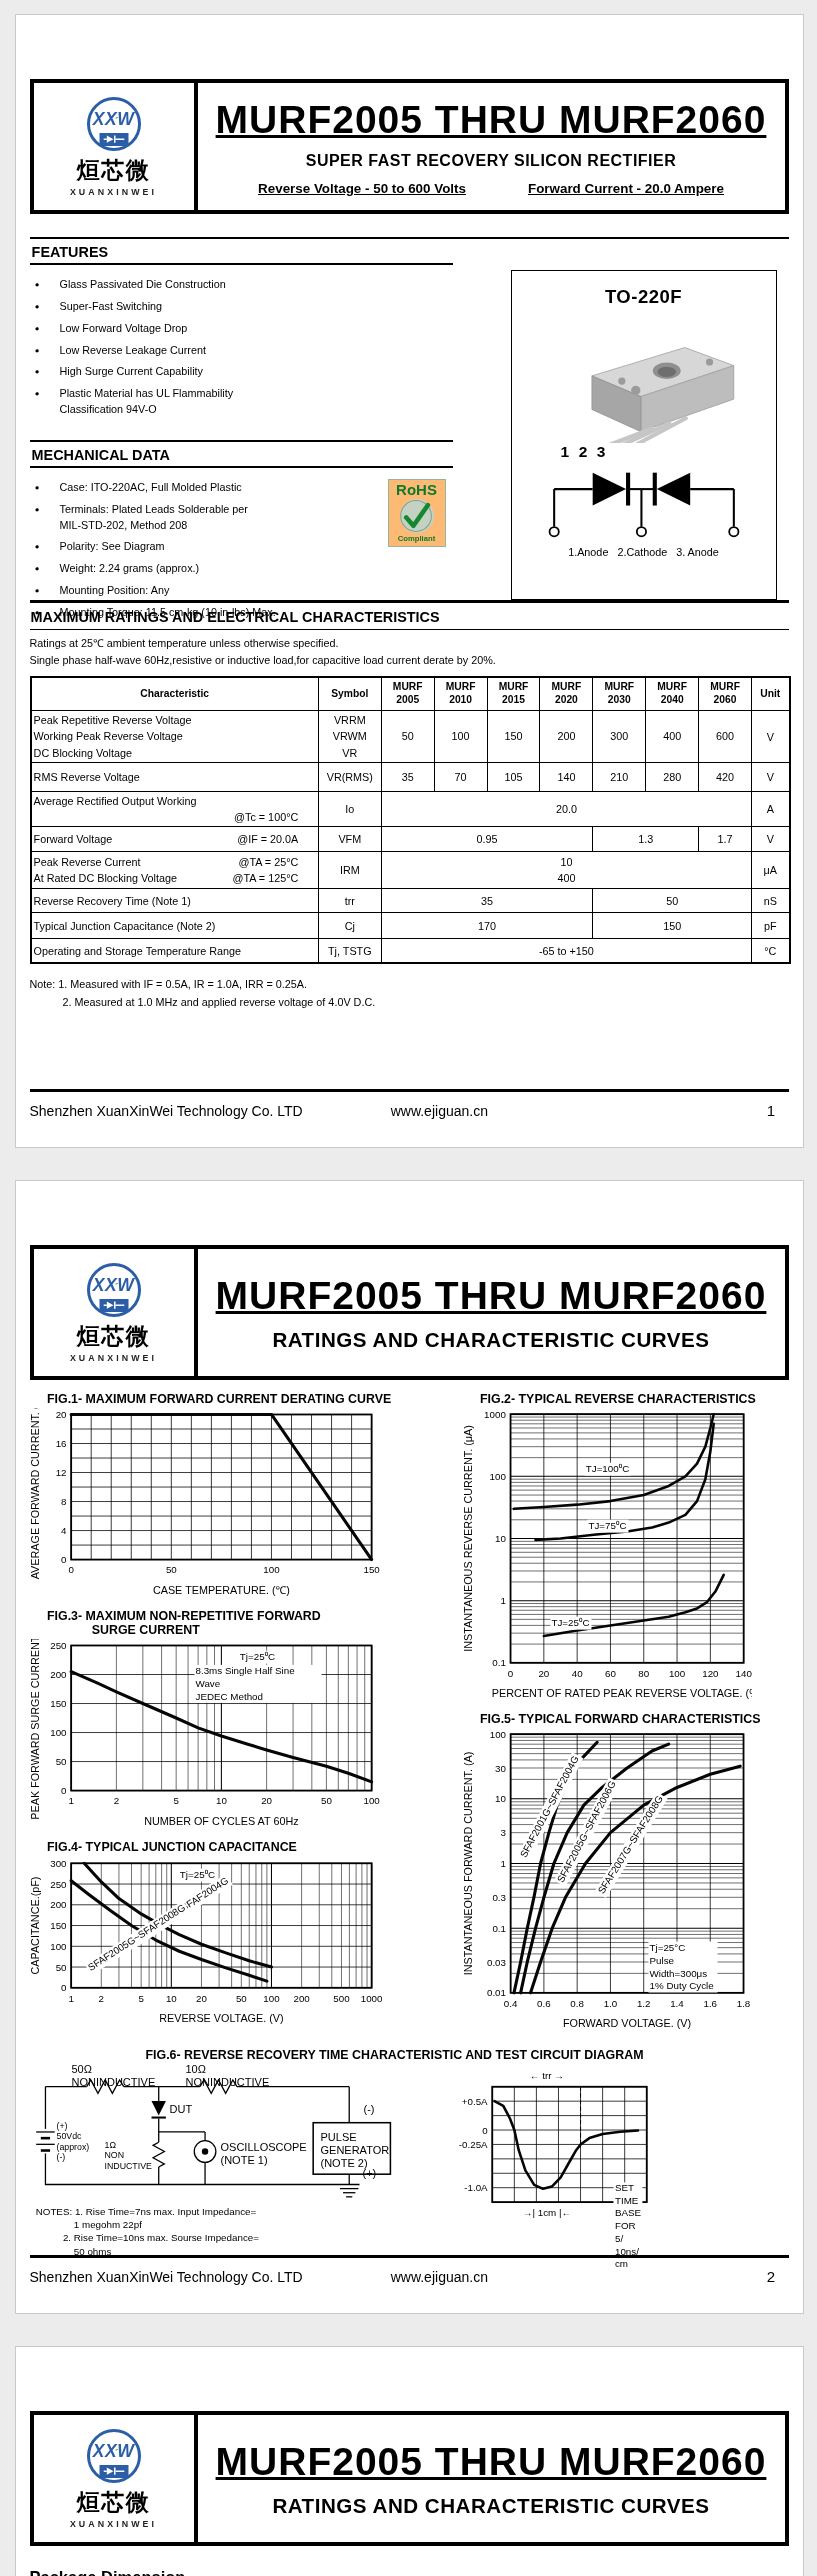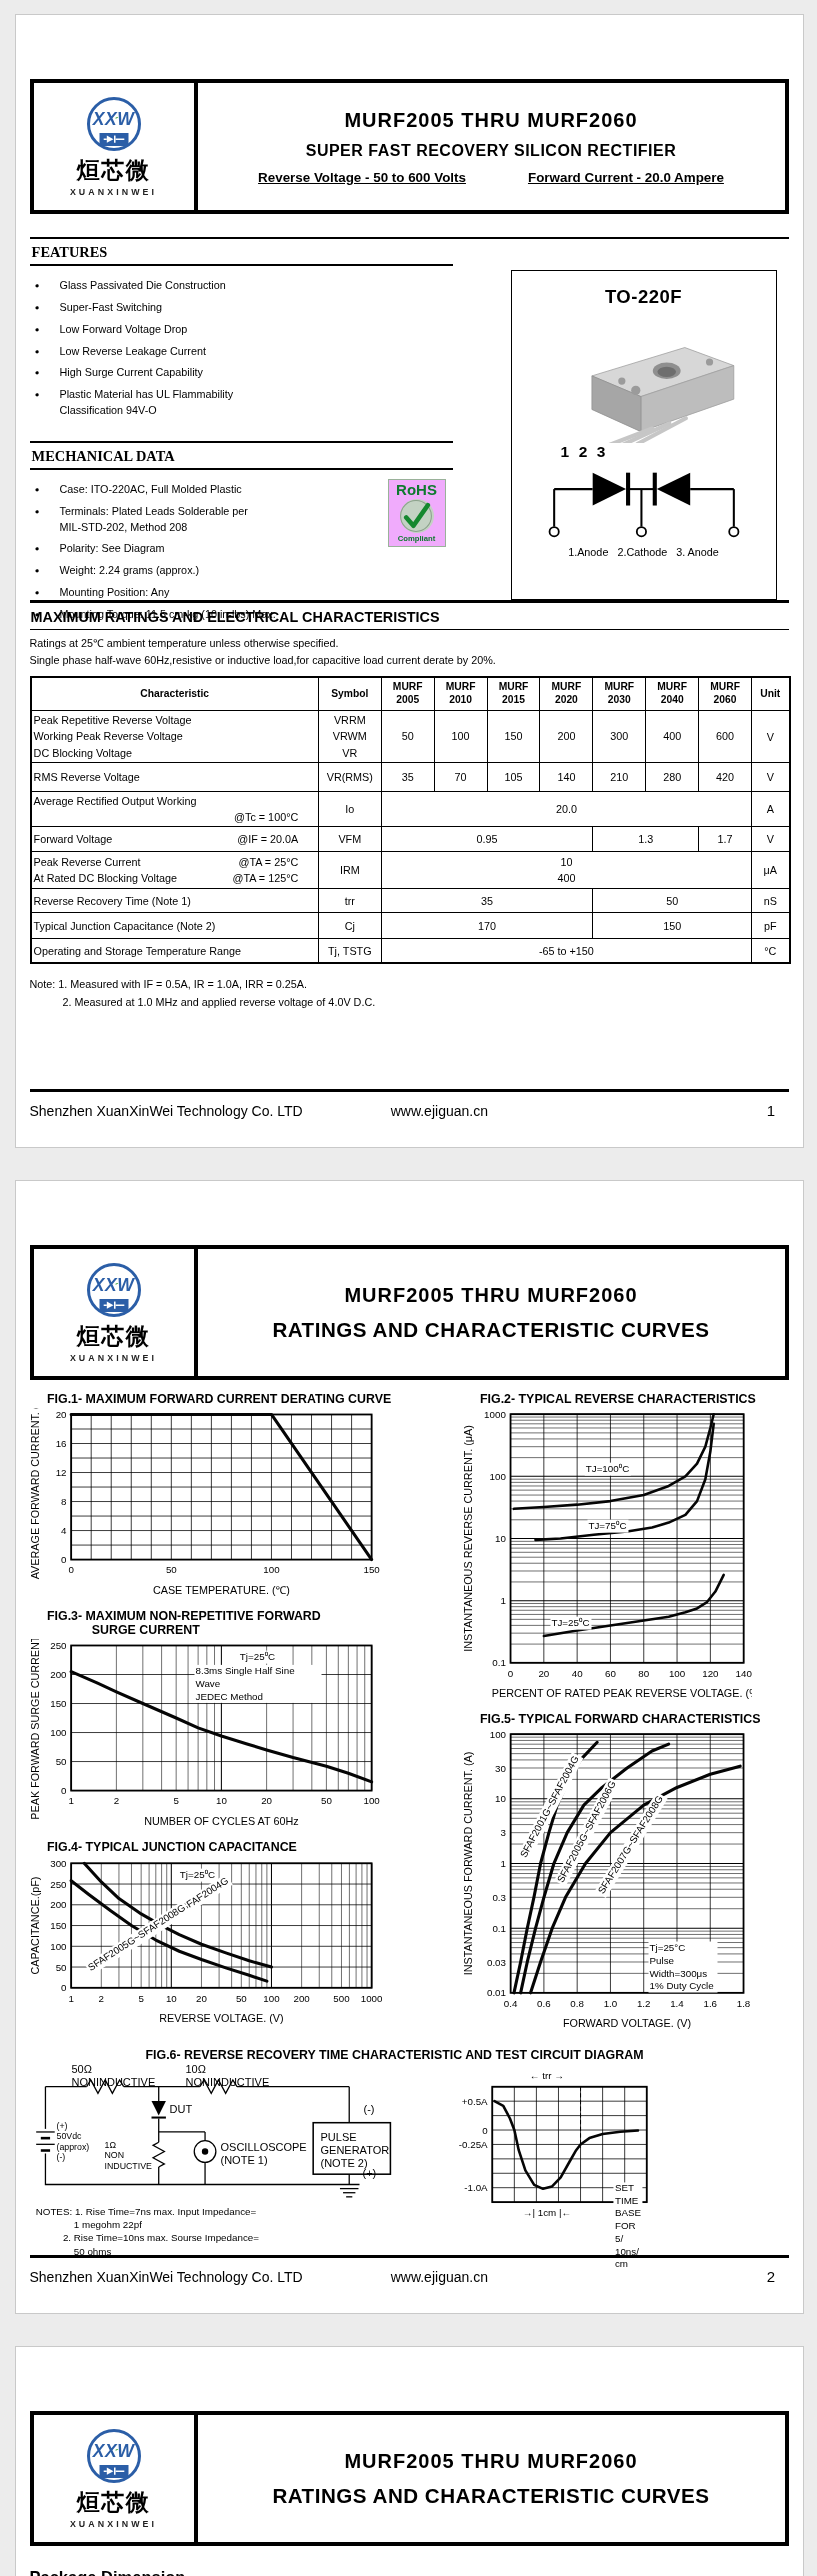--- a/index.html
+++ b/index.html
@@ -11,33 +11,33 @@
   
   .hdr{border:4.1px solid #000;display:flex;height:135px;}
   .hdr-logo{width:164px;border-right:4.1px solid #000;display:flex;flex-direction:column;align-items:center;justify-content:center;}
   .logo-circle{width:54px;height:54px;border:3.6px solid #2b5ea7;border-radius:50%;position:relative;display:flex;align-items:center;justify-content:center;}
   .logo-xxw{color:#2b5ea7;font-weight:bold;font-style:italic;font-size:17.5px;letter-spacing:0.5px;margin-top:-8.2px;}
   .logo-accent{position:absolute;top:15.5px;left:24px;color:#3aa135;font-weight:bold;font-size:11.3px;transform:rotate(18deg);}
   .logo-diode{position:absolute;bottom:2.1px;left:50%;transform:translateX(-50%);background:#2b5ea7;width:29px;height:12.4px;display:flex;align-items:center;justify-content:center;}
   .logo-cn{font-size:23px;font-weight:bold;letter-spacing:1.5px;margin-top:4.1px;}
   .logo-en{font-size:8.8px;letter-spacing:3.1px;margin-top:1.5px;font-weight:bold;color:#222;}
   .hdr-main{flex:1;display:flex;flex-direction:column;align-items:center;justify-content:center;gap:10.3px;}
-  .hdr-title{font-size:20px;font-weight:bold;letter-spacing:1px;}
+  .hdr-title{font-size:39px;font-weight:bold;letter-spacing:1px;text-decoration:underline;}
   .hdr-sub{font-size:16px;font-weight:bold;letter-spacing:0.5px;}
   .hdr-sub2{font-size:20.6px;font-weight:bold;letter-spacing:0.5px;}
   .hdr-spec{display:flex;gap:62px;font-size:13.4px;font-weight:bold;text-decoration:underline;}
   .rule{height:2.1px;background:#000;margin-top:23px;}
   
-  .sec-head{font-size:14.4px;font-weight:bold;width:423px;padding:4.1px 2.1px 3.1px;border-bottom:2.1px solid #000;font-family:Liberation Serif, serif;}
+  .sec-head{font-size:14.4px;font-weight:bold;width:423px;padding:4.1px 2.1px 3.1px;border-bottom:2.1px solid #000;}
   .sec-head.topline{border-top:2.1px solid #000;margin-top:23px;}
   ul.bullets{list-style:none;margin:12.4px 0 0;padding:0;width:443px;}
   ul.bullets li{display:flex;font-size:10.8px;line-height:1.45;margin-bottom:6.2px;}
   ul.bullets .dot{width:30px;flex:none;padding-left:5.2px;font-size:7.7px;padding-top:2.1px;}
   .p1-body{position:relative;height:361px;}
-  .rohs{position:absolute;left:358px;top:240px;width:58px;border:1px solid #9ab29a;background:#f0abfc;text-align:center;padding:1px 1px 2.6px;}
+  .rohs{position:absolute;left:358px;top:240px;width:58px;border:1px solid #9ab29a;background:#fdba74;text-align:center;padding:1px 1px 2.6px;}
   .rohs-title{color:#0e7a2e;font-weight:bold;font-size:15px;}
   .rohs-globe{width:34px;height:34px;margin:1px auto 0;border-radius:50%;background:#c3d2c3;position:relative;}
   .rohs-globe svg{position:absolute;left:-2.1px;top:-2.1px;}
   .rohs-sub{color:#0e7a2e;font-size:7.7px;font-weight:bold;margin-top:1px;}
   .pkg-box{position:absolute;left:481px;top:31px;width:266px;height:330px;border:1.5px solid #000;}
   .pkg-title{font-size:18.5px;font-weight:bold;text-align:center;margin-top:14.4px;letter-spacing:0.5px;}
   .pkg-3d{display:block;margin:6.2px auto 0;}
   .pkg-pins{font-size:15.5px;font-weight:bold;margin:0 0 0 49px;word-spacing:5.2px;}
   .pkg-diode{display:block;margin:5.2px auto 0;}
   .pkg-caption{font-size:10.8px;text-align:center;margin-top:3.1px;white-space:pre;}

